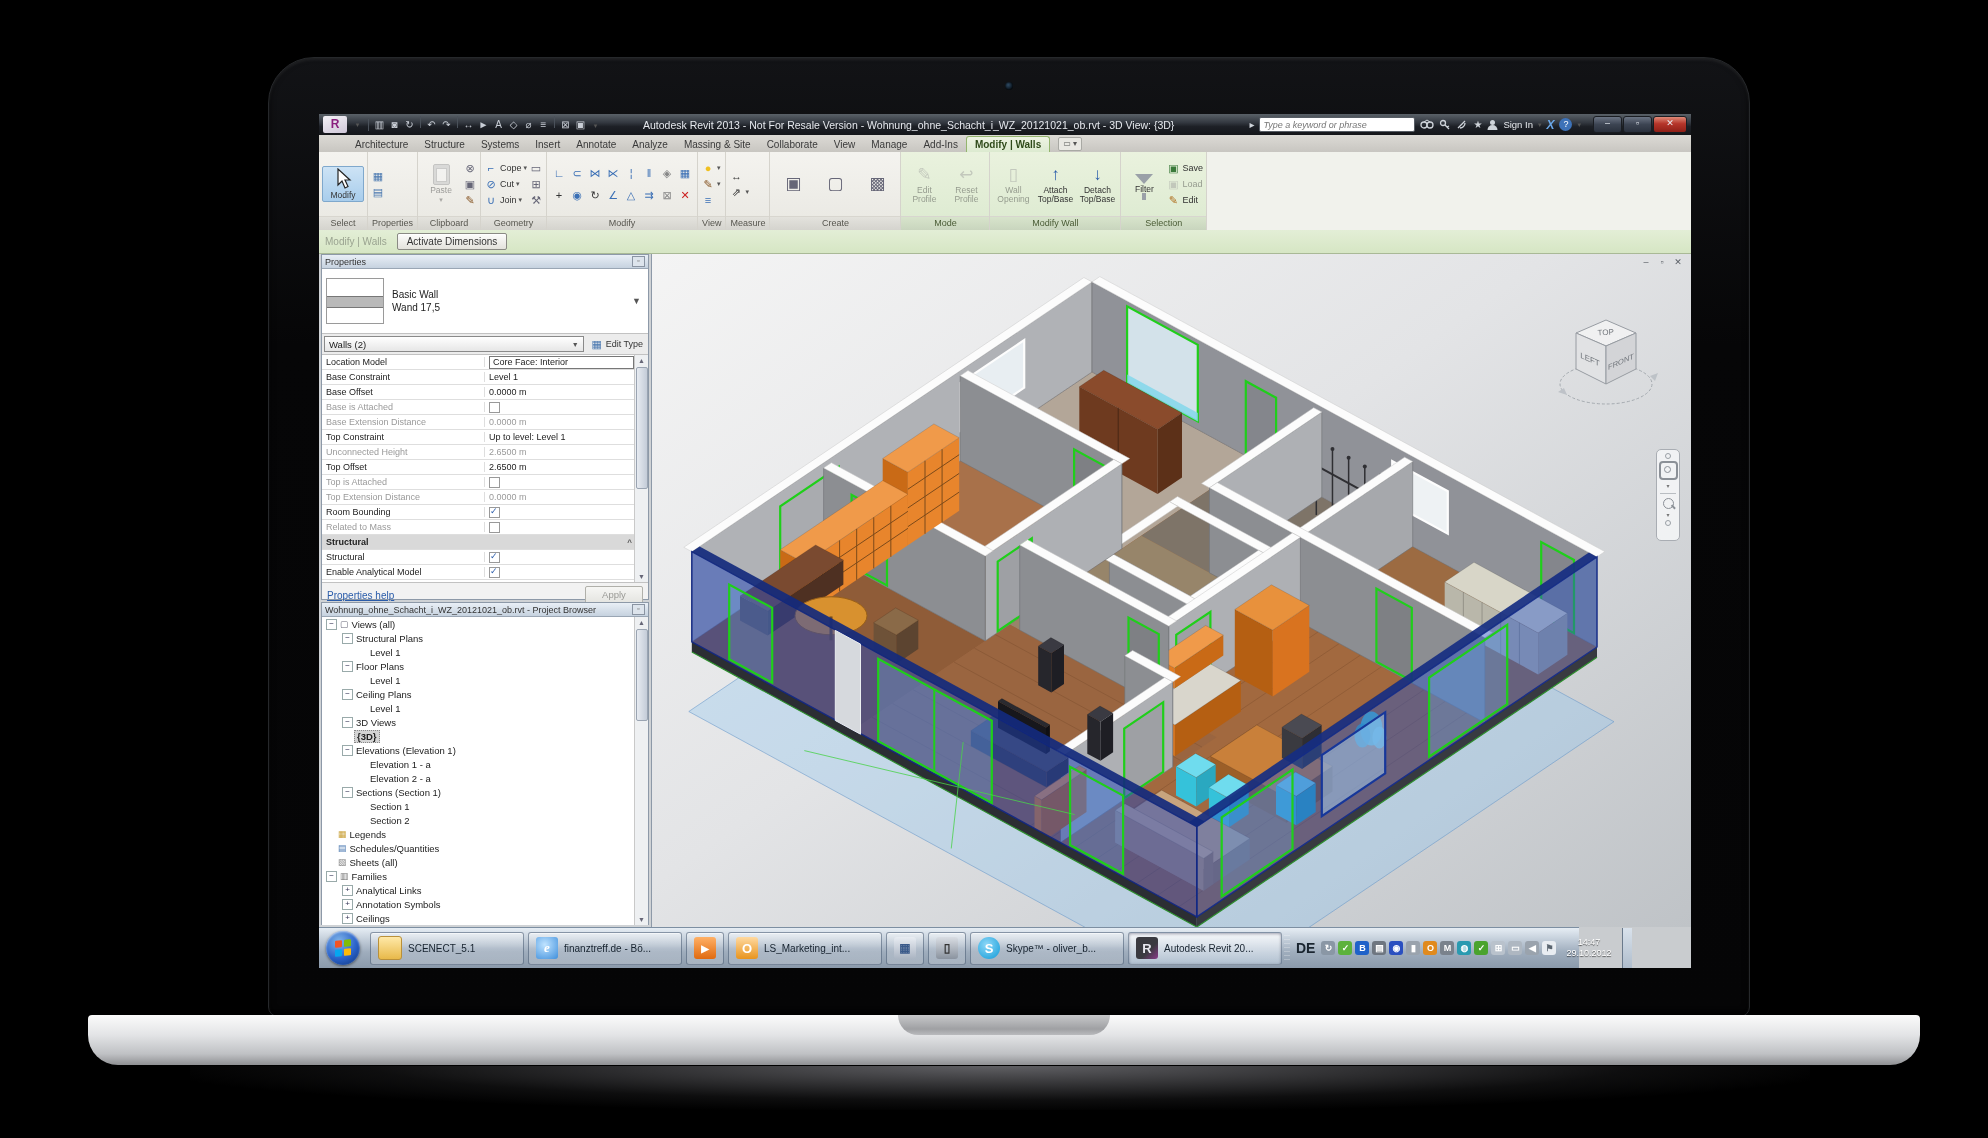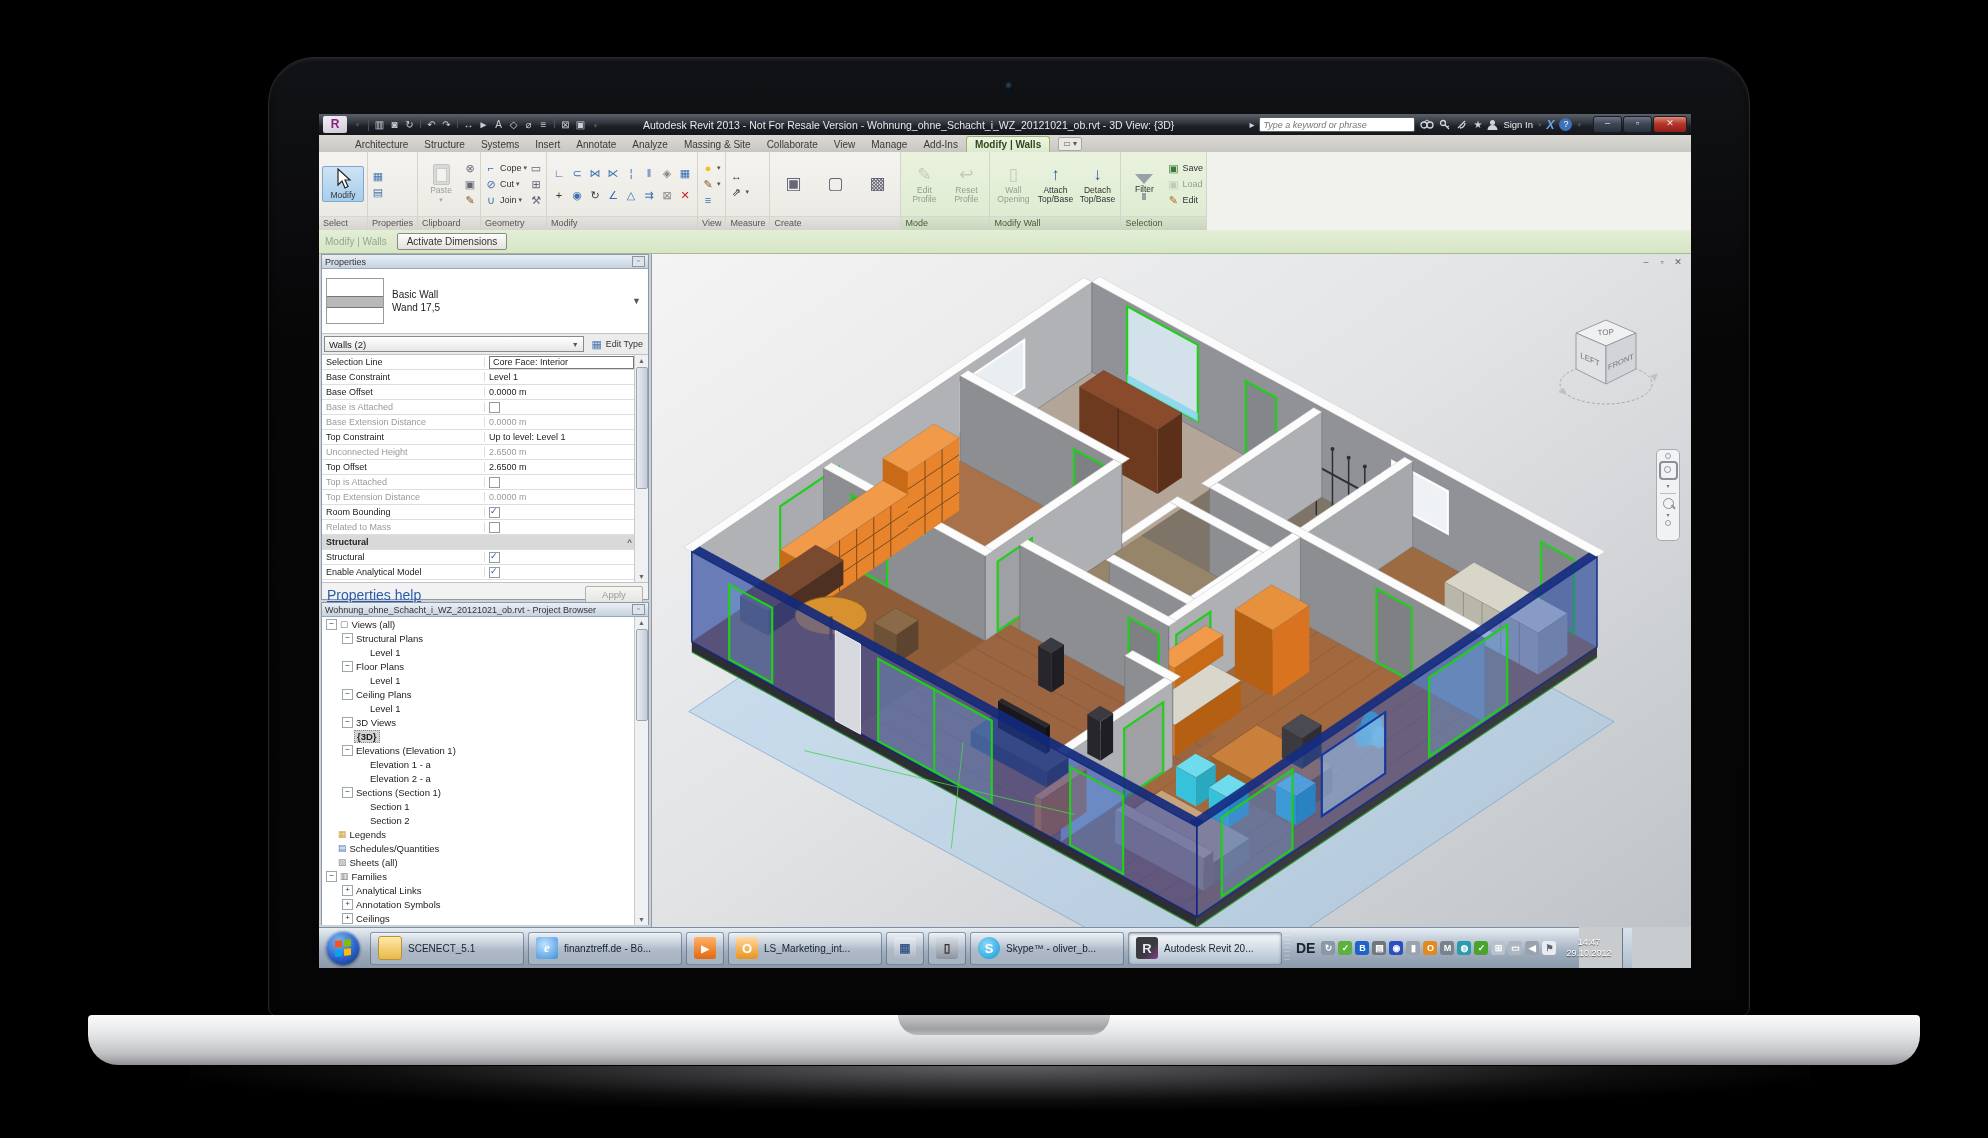--- a/index.html
+++ b/index.html
@@ -45,21 +45,21 @@
     display:flex;align-items:flex-end;padding-left:28px;box-sizing:border-box;}
   .rtab{font-size:10px;color:#3a3a3a;padding:2px 8px 2px;white-space:nowrap;}
   .rtab.active{background:linear-gradient(180deg,#eef4e3,#dcead0);border:1px solid #94b56e;border-bottom:none;
     border-radius:3px 3px 0 0;color:#2f4a1a;font-weight:bold;}
   #tab-chip{margin-left:8px;font-size:8px;color:#555;border:1px solid #a9a9a4;border-radius:2px;background:#e9e8e3;padding:0 4px;line-height:12px;margin-bottom:1px;}
   
   #ribbon{position:absolute;left:0;top:38px;width:1372px;height:78px;background:#f1f2ec;border-bottom:1px solid #b8c9a1;display:flex;}
   .rpanel{display:flex;flex-direction:column;border-right:1px solid #d5d3cc;background:linear-gradient(180deg,#f4f3ef,#e9e8e2);}
   .rpanel.green{background:linear-gradient(180deg,#eaf2de,#dcead0);}
   .rpanel-body{flex:1;display:flex;align-items:center;padding:2px 3px;gap:2px;}
-  .rpanel-label{height:13px;font-size:9px;color:#57564f;text-align:left;line-height:13px;
+  .rpanel-label{height:13px;font-size:9px;color:#57564f;text-align:center;line-height:13px;
     background:linear-gradient(180deg,rgba(0,0,0,.03),rgba(0,0,0,.09));border-top:1px solid #d8d6cf;white-space:nowrap;padding:0 4px;}
   .rpanel.green .rpanel-label{color:#4a5c36;}
   .bigbtn{width:38px;display:flex;flex-direction:column;align-items:center;justify-content:flex-start;gap:1px;padding:1px 1px;border-radius:2px;}
   .bigbtn .blab{font-size:8.5px;line-height:9px;text-align:center;color:#333;}
   .bigbtn.active{background:linear-gradient(180deg,#cde3f5,#a8cdec);border:1px solid #7fa8cc;}
   .bigbtn.disabled{opacity:.45;filter:grayscale(.8);}
   .smallrow{display:flex;align-items:center;gap:2px;height:15px;font-size:9px;color:#333;white-space:nowrap;}
   .stack{display:flex;flex-direction:column;justify-content:center;gap:1px;}
   .icgrid{display:grid;grid-template-columns:repeat(8,18px);grid-auto-rows:22px;align-items:center;justify-items:center;}
   .glyph{display:inline-block;text-align:center;}
@@ -103,21 +103,21 @@
   .prow.dis .plab,.prow.dis .pval{color:#9a9a9a;}
   .prow.section{background:#d9d9d9;font-weight:bold;}
   .prow.section .plab{width:auto;border-right:none;flex:1;}
   .prow .chk{width:9px;height:9px;border:1px solid #999;background:#fff;display:inline-block;position:relative;}
   .prow .chk.on:after{content:"✓";position:absolute;left:0;top:-2px;font-size:9px;color:#2a5caa;}
   .prow .editbox{border:1px solid #777;background:#fff;height:11px;line-height:11px;flex:1;margin-right:14px;padding-left:3px;}
   .vscroll{position:absolute;right:0;top:0;bottom:0;width:13px;background:#eef0f2;border-left:1px solid #c9c9c9;}
   .vscroll .arrow{height:11px;font-size:7px;color:#667;text-align:center;line-height:11px;}
   .vscroll .thumb{position:absolute;left:1px;width:10px;background:linear-gradient(90deg,#e7ebf1,#c4ccd8);border:1px solid #9aa4b2;border-radius:2px;}
   #props-footer{height:24px;display:flex;align-items:center;padding:0 5px;}
-  #props-help{font-size:14px;color:#2a5caa;text-decoration:underline;}
+  #props-help{font-size:10px;color:#2a5caa;text-decoration:underline;}
   #apply-btn{margin-left:auto;width:56px;height:16px;border:1px solid #b0b0aa;background:linear-gradient(180deg,#f6f6f4,#e4e4e0);
     color:#9a9a96;font-size:9.5px;text-align:center;line-height:15px;border-radius:2px;}
   #browser-palette{top:348px;height:323px;}
   #tree{position:relative;height:308px;background:#fff;overflow:hidden;}
   .titem{display:flex;align-items:center;height:14px;font-size:9.5px;color:#222;white-space:nowrap;}
   .titem .expander{width:9px;height:9px;border:1px solid #9aa;background:#fff;font-size:8px;line-height:7px;text-align:center;color:#335;margin-right:3px;flex:0 0 9px;}
   .titem .tico{font-size:9px;margin-right:3px;color:#667;}
   .titem .tlab.selected{background:#d4d4d4;border:1px dotted #888;font-weight:bold;padding:0 2px;}
   
   #viewport{position:absolute;left:332px;top:0;width:1040px;height:673px;
@@ -462,21 +462,21 @@
                 <span class="caret">▼</span>
               </div>
               <div id="edit-type-btn">
                 <span class="glyph g13" style="color:#4a78b0">▦</span>
                 <span>Edit Type</span>
               </div>
             </div>
             <div id="prop-grid">
               <div id="prop-rows">
                   <div class="prow">
-                    <div class="plab">Selection Line</div>
+                    <div class="plab">Location Model</div>
                     <div class="pval">
                       <span class="editbox">Core Face: Interior</span>
                     </div>
                   </div>
                   <div class="prow">
                     <div class="plab">Base Constraint</div>
                     <div class="pval">Level 1</div>
                   </div>
                   <div class="prow">
                     <div class="plab">Base Offset</div>

